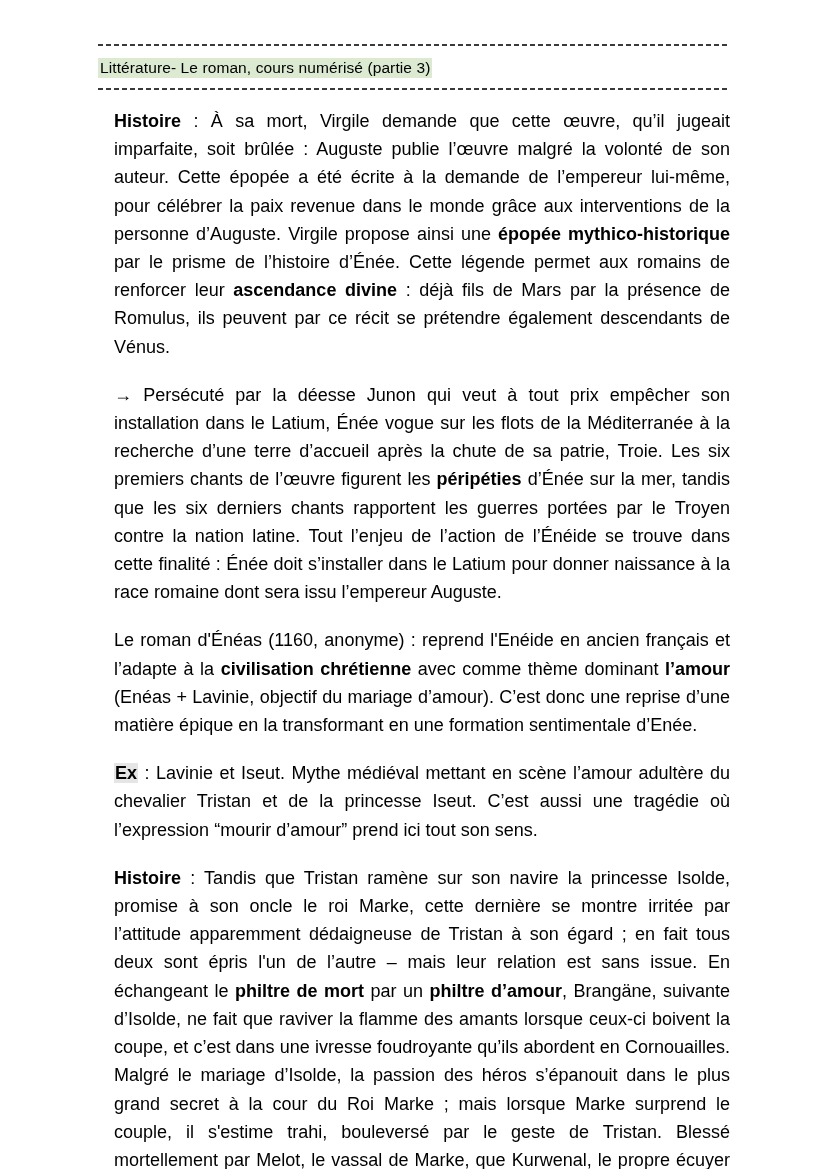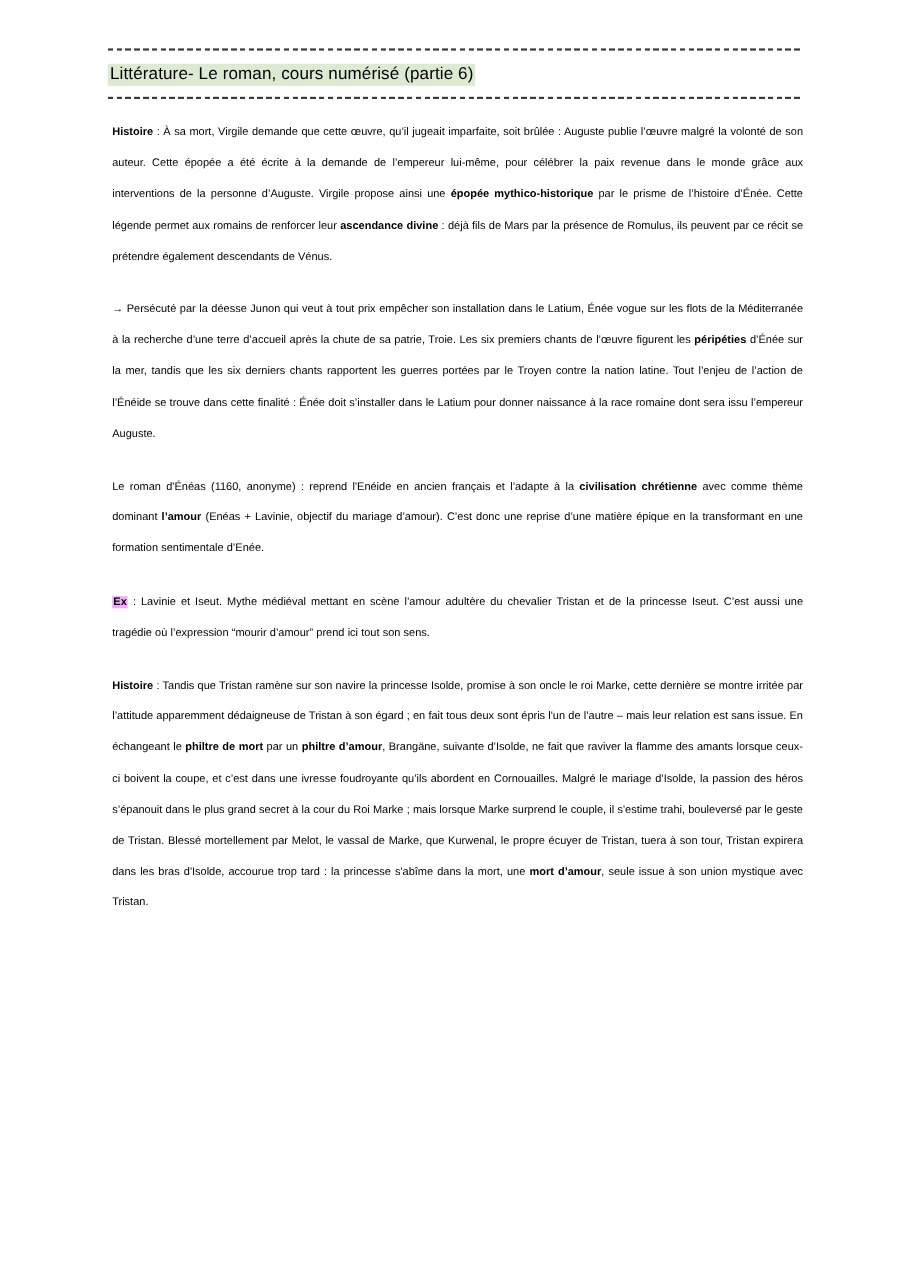--- a/index.html
+++ b/index.html
@@ -50,34 +50,34 @@
     letter-spacing: 0.1px;
     display: inline;
     background: #dcead1;
     padding: 1px 2px 2px 2px;
     box-decoration-break: clone;
     -webkit-box-decoration-break: clone;
   }
   .title-wrap { margin: 0; }
 
   p.para {
-    font-size: 10px;
+    font-size: 18px;
     line-height: 28.2px;
     text-align: justify;
     text-justify: inter-word;
-    margin: 0 0 20px 4px;
+    margin: 0 0 20px 16px;
     hyphens: none;
     word-spacing: 0.1px;
   }
   p.para:last-child { margin-bottom: 0; }
   .b { font-weight: bold; }
   .u { }
   .hl-ex {
     font-weight: bold;
-    background: #f0abfc;
+    background: #e5e5e5;
     padding: 0 1px;
   }
 
   .section-heading {
     font-size: 15.3px;
     line-height: 28px;
     font-weight: bold;
     text-decoration: underline;
     text-align: left;
     margin: 0;
@@ -86,21 +86,21 @@
 </style>
 </head>
 <body>
 
 <div class="page">
   <div class="content">
 
     <div class="rule rule-top"></div>
 
     <div class="title-wrap">
-      <span class="doc-title">Littérature- Le roman, cours numérisé (partie 6)</span>
+      <span class="doc-title">Littérature- Le roman, cours numérisé (partie 3)</span>
     </div>
 
     <div class="rule rule-bottom"></div>
 
     <div style="height:17px"></div>
 
     <p class="para"><span class="b">Histoire</span><span> : À sa mort, Virgile demande que cette œuvre, qu’il jugeait imparfaite, soit brûlée : Auguste publie l’œuvre malgré la volonté de son auteur. Cette épopée a été écrite à la demande de l’empereur lui-même, pour célébrer la paix revenue dans le monde grâce aux interventions de la personne d’Auguste. Virgile propose ainsi une </span><span class="b">épopée mythico-historique</span><span> par le prisme de l’histoire d’Énée. Cette légende permet aux romains de renforcer leur </span><span class="b">ascendance divine</span><span> : déjà fils de Mars par la présence de Romulus, ils peuvent par ce récit se prétendre également descendants de Vénus.</span></p>
 
     <p class="para"><span>→ Persécuté par la déesse Junon qui veut à tout prix empêcher son installation dans le Latium, Énée vogue sur les flots de la Méditerranée à la recherche d’une terre d’accueil après la chute de sa patrie, Troie. Les six premiers chants de l’œuvre figurent les </span><span class="b">péripéties</span><span> d’Énée sur la mer, tandis que les six derniers chants rapportent les guerres portées par le Troyen contre la nation latine. Tout l’enjeu de l’action de l’Énéide se trouve dans cette finalité : Énée doit s’installer dans le Latium pour donner naissance à la race romaine dont sera issu l’empereur Auguste.</span></p>
 

